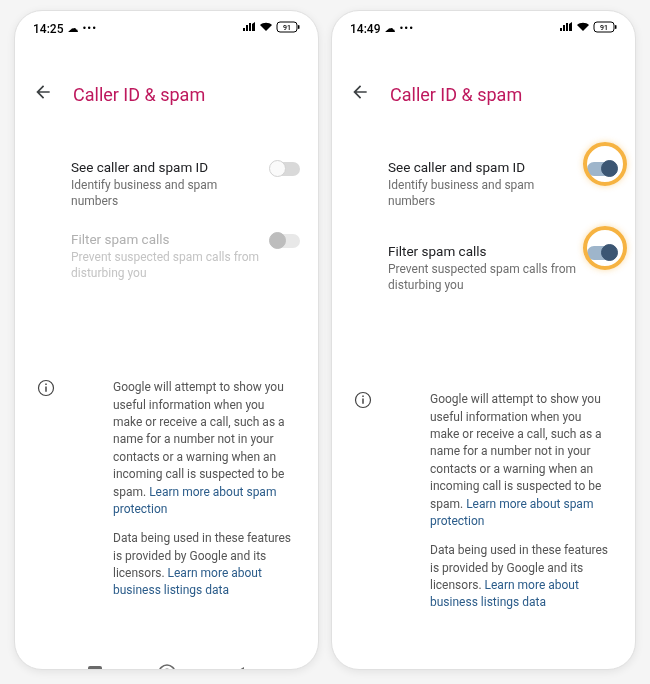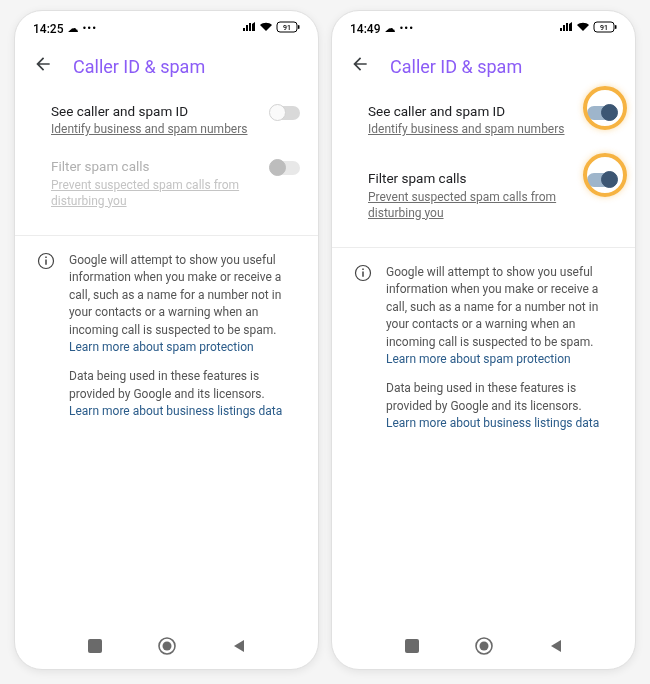--- a/index.html
+++ b/index.html
@@ -15,20 +15,21 @@
       width: 305px;
       height: 660px;
       background: #fff;
       border-radius: 28px;
       border: 1px solid #e0e0e0;
       box-shadow: 0 2px 8px rgba(0,0,0,0.08);
       display: flex;
       flex-direction: column;
       overflow: hidden;
       position: relative;
+      gap: 28px;
     }
     
     .status-bar {
       display: flex;
       justify-content: space-between;
       align-items: center;
       padding: 10px 18px 4px 18px;
       font-size: 12px;
       font-weight: 500;
       color: #000;
@@ -40,45 +41,44 @@
     
     .header {
       display: flex;
       align-items: center;
       padding: 14px 16px 14px 18px;
       gap: 20px;
     }
     .page-title {
       font-size: 18px;
       font-weight: 400;
-      color: #8b5cf6;
+      color: #be185d;
     }
     
     .settings-group {
       padding: 0 0 10px 0;
     }
     .setting-row {
       display:flex;
       align-items:flex-start;
-      padding: 10px 18px 10px 36px;
+      padding: 10px 18px 10px 56px;
       position: relative;
     }
     .setting-row .text { flex:1; padding-right: 8px;}
     .setting-title {
       font-size: 13.5px;
       color: #202124;
       line-height: 1.35;
     }
     .setting-title.disabled { color: #b0b0b0; }
     .setting-subtitle {
       font-size: 12px;
       color: #6f6f6f;
       line-height: 1.35;
       margin-top:1px;
-      text-decoration:underline;
     }
     .setting-subtitle.disabled { color: #c4c4c4; }
     
     .toggle {
       width: 30px;
       height: 14px;
       background: #d9d9d9;
       border-radius: 10px;
       position: relative;
       flex-shrink: 0;
@@ -122,20 +122,21 @@
     
     .info-block {
       display:flex;
       padding: 16px 22px 12px 22px;
       gap: 14px;
     }
     .info-text {
       font-size: 12px;
       color: #555;
       line-height: 1.45;
+      margin-left: 44px;
     }
     .info-text p { margin-bottom: 12px; }
     .info-text .link { color: #2b5c8a; }
     
     .nav-bar {
       margin-top: auto;
       display: flex;
       justify-content: center;
       align-items: center;
       gap: 56px;

